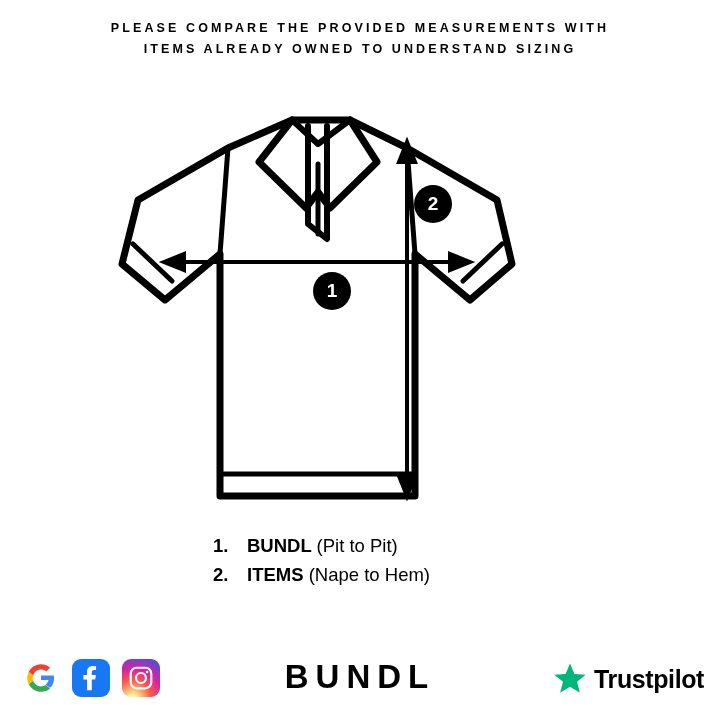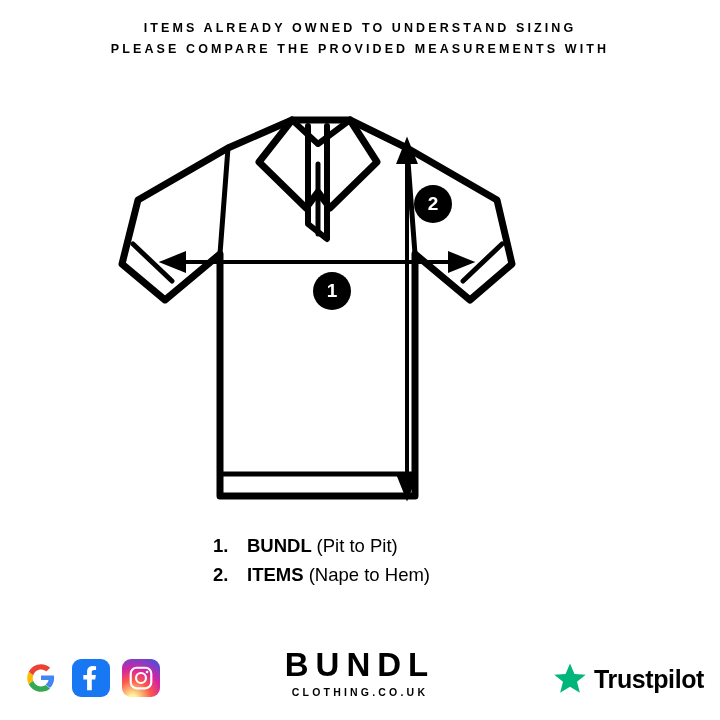--- a/index.html
+++ b/index.html
@@ -168,22 +168,22 @@
     letter-spacing: -0.4px;
   }
 </style>
 </head>
 <body>
 
 <div class="page">
 
   <div class="header">
     <div class="subtitle">
+      <div>PLEASE COMPARE THE PROVIDED MEASUREMENTS WITH</div>
       <div>ITEMS ALREADY OWNED TO UNDERSTAND SIZING</div>
-      <div>PLEASE COMPARE THE PROVIDED MEASUREMENTS WITH</div>
     </div>
   </div>
 
   <div class="diagram">
     <svg width="600" height="420" viewBox="0 0 600 420" aria-hidden="true">
       <g fill="none" stroke="#000000" stroke-width="7" stroke-linejoin="round" stroke-linecap="round">
 
         <path d="M232 16
                  L168 44
                  L78 96
@@ -273,21 +273,20 @@
         <svg width="26" height="26" viewBox="0 0 24 24" aria-hidden="true" fill="none" stroke="#ffffff" stroke-width="2">
           <rect x="2.5" y="2.5" width="19" height="19" rx="5.5"></rect>
           <circle cx="12" cy="12" r="4.6"></circle>
           <circle cx="17.6" cy="6.4" r="1.2" fill="#ffffff" stroke="none"></circle>
         </svg>
       </div>
     </div>
 
     <div class="brand">
       <div class="brand-name">BUNDL</div>
-      <div class="brand-domain">CLOTHING.CO.UK</div>
     </div>
 
     <div class="trustpilot">
       <svg width="34" height="34" viewBox="0 0 32 32" aria-hidden="true">
         <polygon fill="#00b67a" points="16,1.5 20.2,11.3 30.8,11.9 22.6,18.7 25.3,29 16,23.2 6.7,29 9.4,18.7 1.2,11.9 11.8,11.3"></polygon>
       </svg>
       <span class="tp-word">Trustpilot</span>
     </div>
 
   </div>

